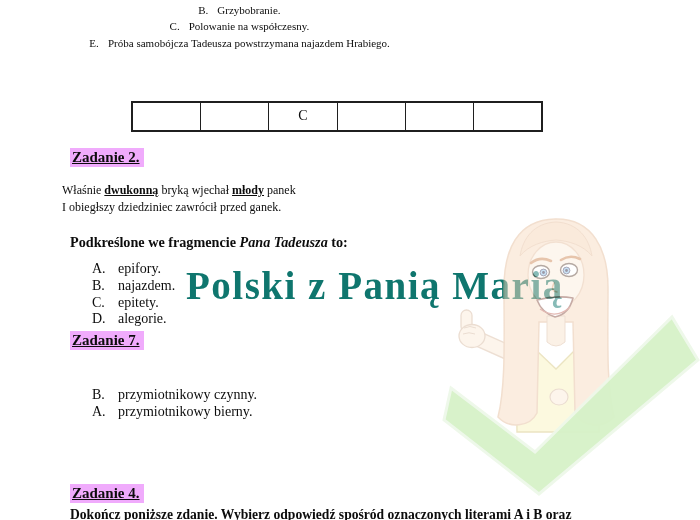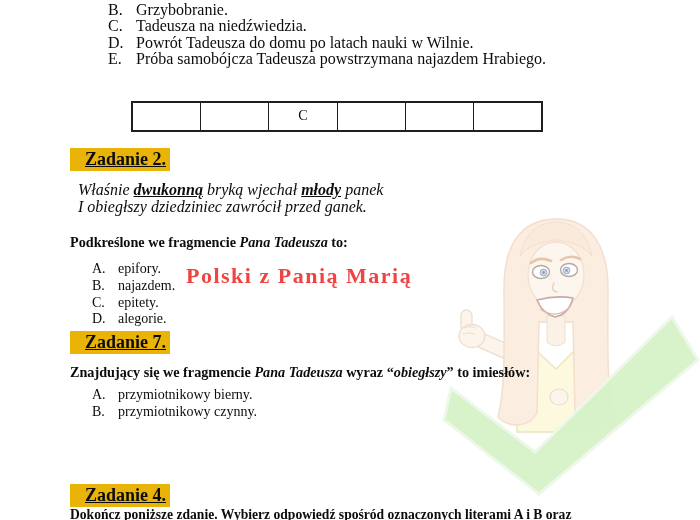--- a/index.html
+++ b/index.html
@@ -1,35 +1,35 @@
 <!DOCTYPE html>
 <html><head>
 <meta charset="utf-8">
 <style>
   html,body{margin:0;padding:0;background:#fff;}
   .page{position:relative;width:700px;height:520px;background:#ffffff;overflow:hidden;
         font-family:"Liberation Serif", serif;color:#0c0c0c;}
   
-  .wm-text{position:absolute;left:186px;top:263px;font-size:22px;font-weight:bold;
-           color:#ef4444;letter-spacing:1.5px;white-space:nowrap;z-index:1;}
+  .wm-text{position:absolute;left:186px;top:263px;font-size:39px;font-weight:bold;
+           color:#0f766e;letter-spacing:1.5px;white-space:nowrap;z-index:1;}
   .illustration{position:absolute;left:430px;top:180px;z-index:1;}
   
   .layer{position:absolute;z-index:2;}
-  .intro-list{left:108px;top:2px;font-size:16px;line-height:16.45px;}
+  .intro-list{left:80px;top:2px;font-size:11px;line-height:16.45px;text-align:center;}
   .letter{display:inline-block;width:28px;}
   .opt-letter{display:inline-block;width:26px;}
   .answer-table{left:131px;top:101px;width:408px;height:27px;display:flex;
                 border:2px solid #1f1f1f;}
   .answer-cell{flex:1;border-right:1.5px solid #1f1f1f;text-align:center;
                font-size:14px;line-height:26px;}
   .answer-cell:last-child{border-right:none;}
-  .task-heading{left:70px;display:inline-block;background:#eab308;font-weight:bold;
-                font-size:18px;text-decoration:underline;padding:1px 4px 1px 15px;}
+  .task-heading{left:70px;display:inline-block;background:#f0abfc;font-weight:bold;
+                font-size:15px;text-decoration:underline;padding:1px 4px 1px 2px;}
   .h2{top:148px}.h3{top:331px}.h4{top:484px}
-  .quote{left:78px;top:182px;font-style:italic;font-size:16px;line-height:16.6px;white-space:nowrap;}
+  .quote{left:62px;top:182px;font-size:12px;line-height:16.6px;white-space:nowrap;}
   .bu{font-weight:bold;text-decoration:underline;}
   .question{left:70px;font-weight:bold;font-size:14.2px;white-space:nowrap;}
   .bi{font-style:italic;margin-top:38px;}
   .q2{top:234px}.q3{top:364px}.q4{top:507px;font-size:13.6px;}
   .options{font-size:14px;}
   .opts2{left:92px;top:261px;line-height:16.8px;}
   .opts3{left:92px;top:386px;line-height:17.1px;}
 </style>
 </head>
 <body>
@@ -64,22 +64,21 @@
       <circle cx="566.5" cy="270.5" r="1.4" fill="#3c3550"></circle>
       <path d="M554 283 Q550 291 557 292" stroke="#dca77e" stroke-width="1.5" fill="none" stroke-linecap="round"></path>
       <path d="M537 300 Q556 295 573 298 Q569 314 555 317 Q542 313 537 300 Z" fill="#ffffff" stroke="#8e5a4e" stroke-width="1.6" stroke-linejoin="round"></path>
       <path d="M540 309 Q556 320 570 307" stroke="#c9766a" stroke-width="1.2" fill="none"></path>
     </g>
     <polygon points="451,388 535,452 672,317 698,360 539,494 444,420" fill="#d6f2c8" stroke="#eef8e9" stroke-width="3" opacity="0.95"></polygon>
   </svg>
 
   <div class="layer intro-list">
     <div><span class="letter">B.</span><span>Grzybobranie.</span></div>
-    <div><span class="letter">C.</span><span>Tadeusza na niedźwiedzia.</span></div>
-    <div><span class="letter">D.</span><span>Powrót Tadeusza do domu po latach nauki w Wilnie.</span></div>
+    <div><span class="letter">C.</span><span>Polowanie na współczesny.</span></div>
     <div><span class="letter">E.</span><span>Próba samobójcza Tadeusza powstrzymana najazdem Hrabiego.</span></div>
   </div>
 
   <div class="layer answer-table">
     <div class="answer-cell"></div>
     <div class="answer-cell"></div>
     <div class="answer-cell">C</div>
     <div class="answer-cell"></div>
     <div class="answer-cell"></div>
     <div class="answer-cell"></div>
@@ -96,23 +95,22 @@
 
   <div class="layer options opts2">
     <div><span class="opt-letter">A.</span><span>epifory.</span></div>
     <div><span class="opt-letter">B.</span><span>najazdem.</span></div>
     <div><span class="opt-letter">C.</span><span>epitety.</span></div>
     <div><span class="opt-letter">D.</span><span>alegorie.</span></div>
   </div>
 
   <div class="layer task-heading h3">Zadanie 7.</div>
 
-  <div class="layer question q3"><span>Znajdujący się we fragmencie </span><span class="bi">Pana Tadeusza</span><span> wyraz “</span><span class="bi">obiegłszy</span><span>” to imiesłów:</span></div>
 
   <div class="layer options opts3">
+    <div><span class="opt-letter">B.</span><span>przymiotnikowy czynny.</span></div>
     <div><span class="opt-letter">A.</span><span>przymiotnikowy bierny.</span></div>
-    <div><span class="opt-letter">B.</span><span>przymiotnikowy czynny.</span></div>
   </div>
 
   <div class="layer task-heading h4">Zadanie 4.</div>
   <div class="layer question q4">Dokończ poniższe zdanie. Wybierz odpowiedź spośród oznaczonych literami A i B oraz</div>
 
 </div>
 
 </body></html>

